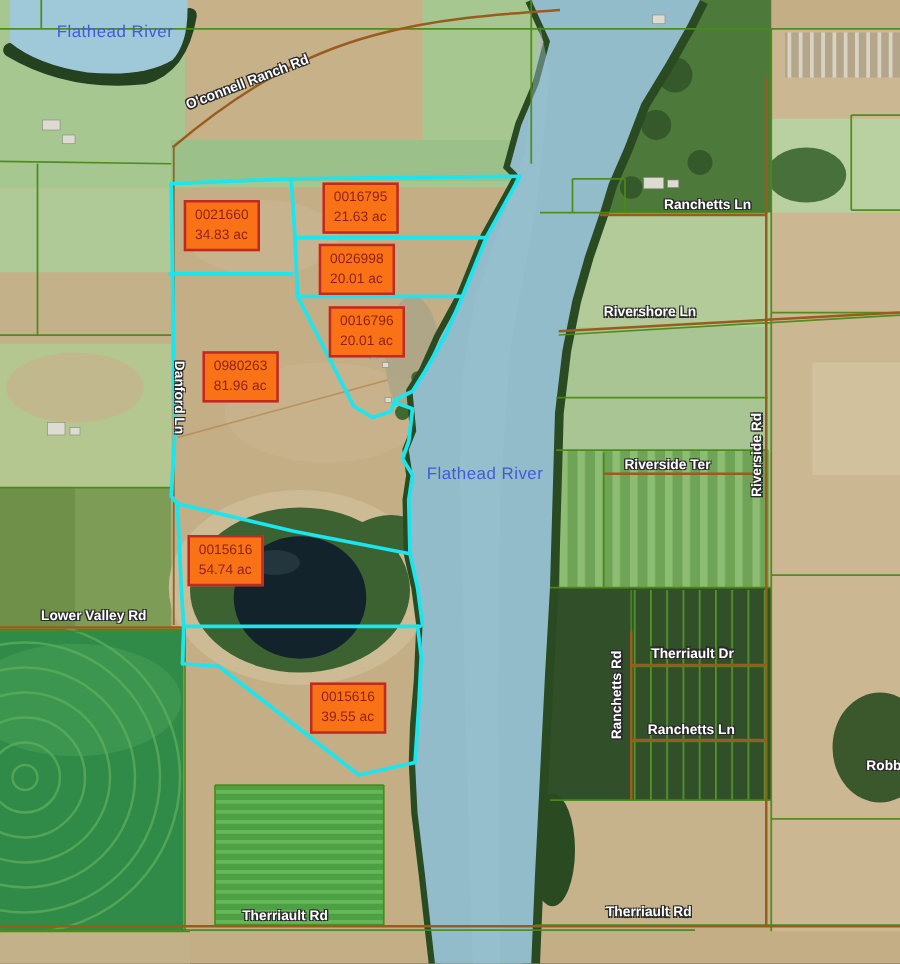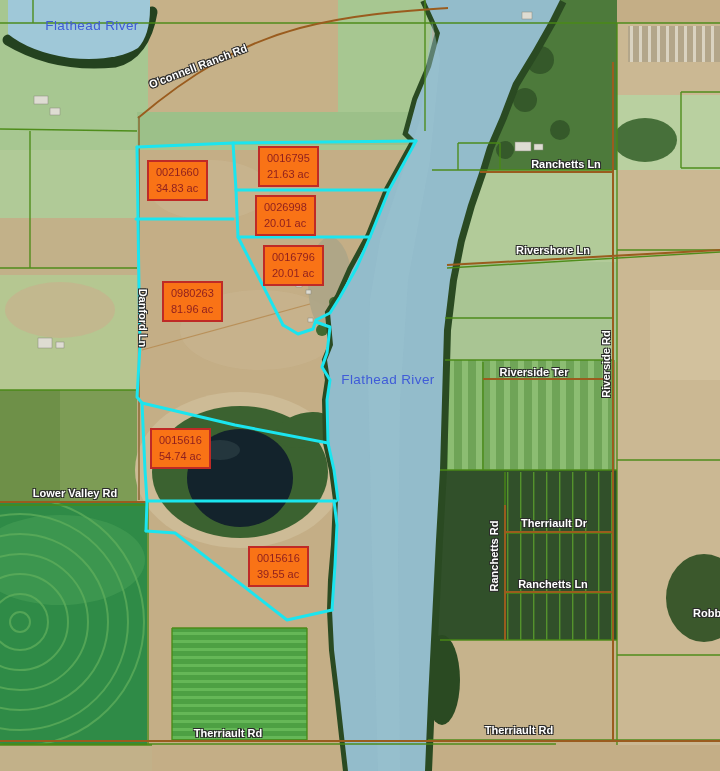--- a/index.html
+++ b/index.html
@@ -196,21 +196,21 @@
       <path d="M146,531 L175,533 L287,620 L332,610"></path>
       <path d="M334,501 L337,525 L335,565 L332,610"></path>
     </g>
   </svg>
 
   <div class="wlabel" style="left:92px;top:25px">Flathead River</div>
   <div class="wlabel" style="left:388px;top:379px">Flathead River</div>
 
   <div class="rlabel" style="left:198px;top:66px;--rot:-21deg">O'connell Ranch Rd</div>
   <div class="rlabel" style="left:566px;top:164px">Ranchetts Ln</div>
-  <div class="rlabel" style="left:553px;top:250px">Rivershore Ln</div>
+  <div class="rlabel" style="left:520px;top:250px">Rivershore Ln</div>
   <div class="rlabel" style="left:534px;top:372px">Riverside Ter</div>
   <div class="rlabel" style="left:606px;top:364px;--rot:-90deg">Riverside Rd</div>
   <div class="rlabel" style="left:143px;top:318px;--rot:90deg">Danford Ln</div>
   <div class="rlabel" style="left:75px;top:493px">Lower Valley Rd</div>
   <div class="rlabel" style="left:494px;top:556px;--rot:-90deg">Ranchetts Rd</div>
   <div class="rlabel" style="left:554px;top:523px">Therriault Dr</div>
   <div class="rlabel" style="left:553px;top:584px">Ranchetts Ln</div>
   <div class="rlabel" style="left:228px;top:733px">Therriault Rd</div>
   <div class="rlabel" style="left:519px;top:730px">Therriault Rd</div>
   <div class="rlabel" style="left:712px;top:613px">Robbin</div>

